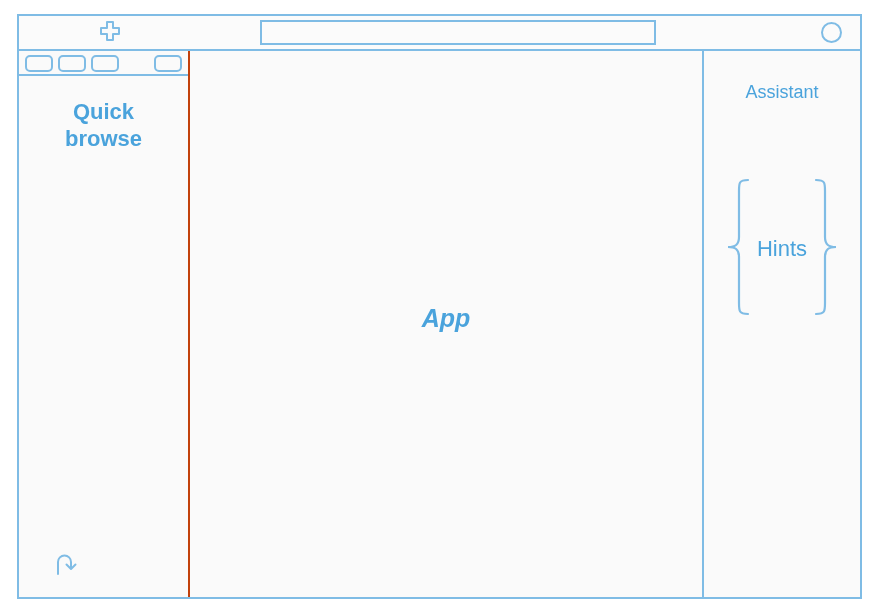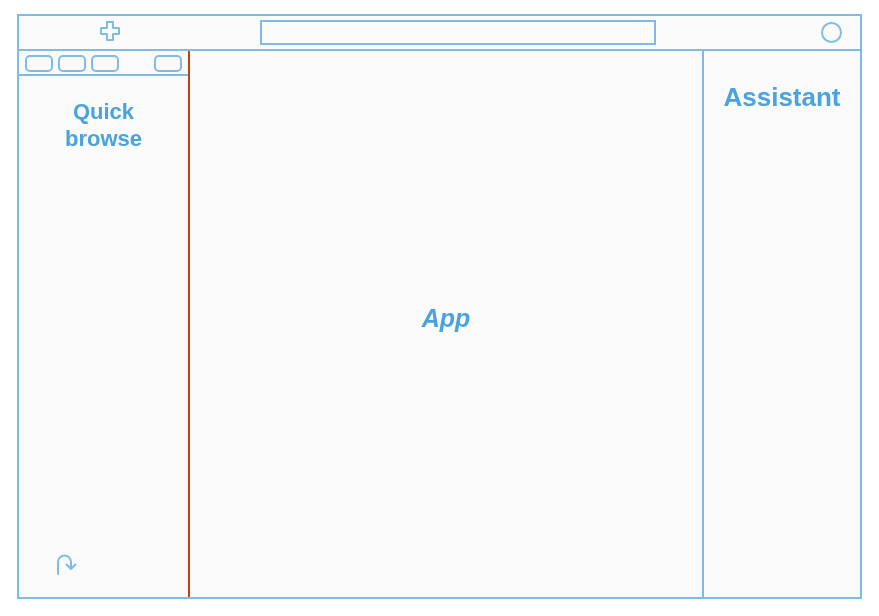--- a/index.html
+++ b/index.html
@@ -181,22 +181,22 @@
     flex: 0 0 156px;
     position: relative;
     display: flex;
     flex-direction: column;
     align-items: center;
     min-height: 0;
   }
 
   #assistant-title {
     margin-top: 31px;
-    font-size: 26px;
-    font-weight: bold;
+    font-size: 18px;
+    font-weight: normal;
     color: #4AA3DC;
     text-align: center;
   }
 
   #hints-block {
     margin-top: 74px;
     display: flex;
     align-items: center;
     justify-content: center;
     gap: 6px;
@@ -258,16 +258,31 @@
       </div>
     </div>
 
     <div id="app-area">
       <div id="app-label">App</div>
     </div>
 
     <div id="assistant-panel">
       <div id="assistant-title">Assistant</div>
 
+      <div id="hints-block">
+        <span class="brace">
+          <svg width="26" height="140" viewBox="0 0 26 140">
+            <path d="M 23 3 C 14 3 14 6 14 14 L 14 60 C 14 68 10 70 3 70 C 10 70 14 72 14 80 L 14 126 C 14 134 14 137 23 137" fill="none" stroke="#7FBCE5" stroke-width="2.2" stroke-linecap="round"></path>
+          </svg>
+        </span>
+
+        <span id="hints-label">Hints</span>
+
+        <span class="brace">
+          <svg width="26" height="140" viewBox="0 0 26 140">
+            <path d="M 3 3 C 12 3 12 6 12 14 L 12 60 C 12 68 16 70 23 70 C 16 70 12 72 12 80 L 12 126 C 12 134 12 137 3 137" fill="none" stroke="#7FBCE5" stroke-width="2.2" stroke-linecap="round"></path>
+          </svg>
+        </span>
+      </div>
     </div>
 
   </div>
 </div>
 
 </body></html>

